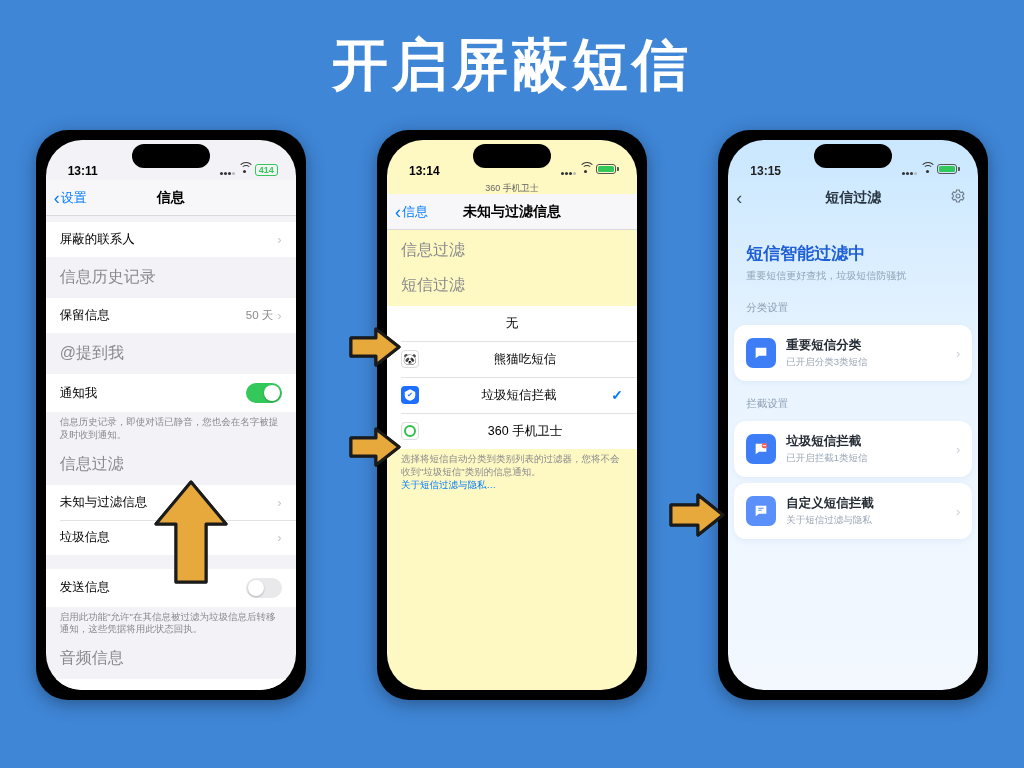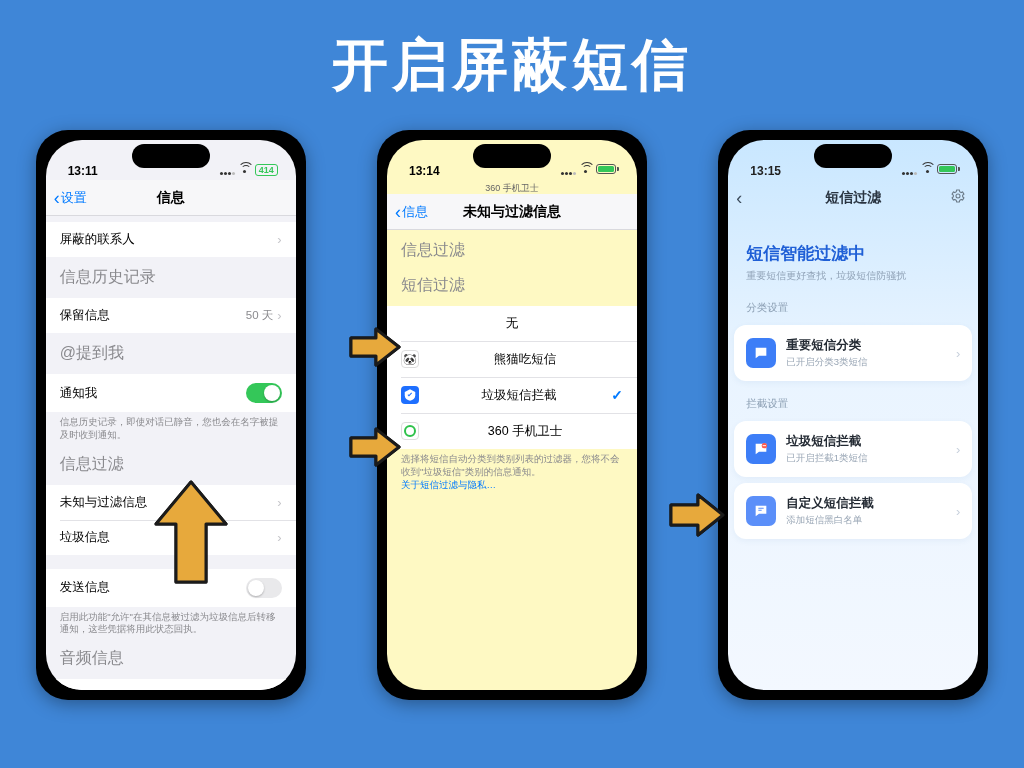--- a/index.html
+++ b/index.html
@@ -306,21 +306,21 @@
       </div>
       <div class="card">
         <span class="cico blue2">
           <svg class="svg16" viewBox="0 0 24 24" fill="#fff">
               <path d="M4 4h16v12H9l-5 4V4z"></path>
               <path d="M8 8h8M8 11h5" stroke="#5b8ff9" stroke-width="1.6"></path>
             </svg>
         </span>
         <span class="txts">
           <div class="t1">自定义短信拦截</div>
-          <div class="t2">添加短信黑白名单</div>
+          <div class="t2">关于短信过滤与隐私</div>
         </span>
         <span class="arr">›</span>
       </div>
     </div>
   </div>
 
 </div>
 
 <div class="arrow" style="left:152px;top:478px">
   <svg width="78" height="110" viewBox="0 0 78 110">

